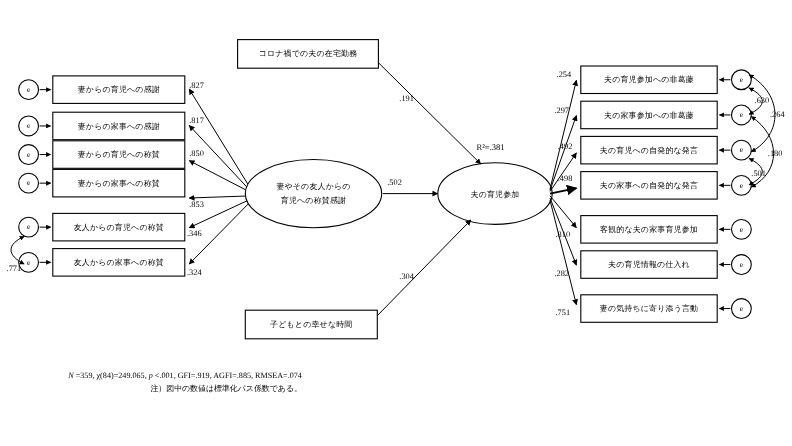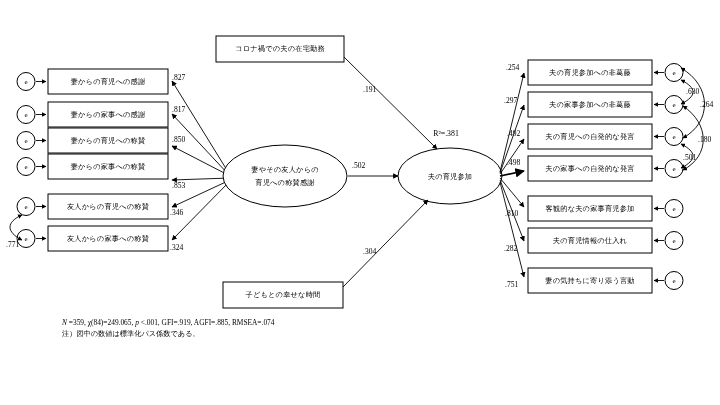--- a/index.html
+++ b/index.html
@@ -73,30 +73,31 @@
   }
   .rsq {
     font-family: "Liberation Serif", "DejaVu Serif", serif;
     font-size: 7.8px;
     fill: #000000;
     text-anchor: middle;
   }
   .note {
     position: absolute;
     left: 62px;
-    top: 318px;
+    top: 337px;
     font-family: "Liberation Serif", "DejaVu Serif", serif;
     font-size: 7.4px;
     color: #000000;
     line-height: 10.5px;
     white-space: nowrap;
   }
   .note .jp {
     font-family: "DejaVu Sans", "Liberation Sans", sans-serif;
     font-size: 7.2px;
+    text-align: right;
   }
   .note i { font-style: italic; }
 </style>
 </head>
 <body>
 
 <div id="page">
 
   <svg id="diagram" viewBox="0 0 720 405">
     <defs>

